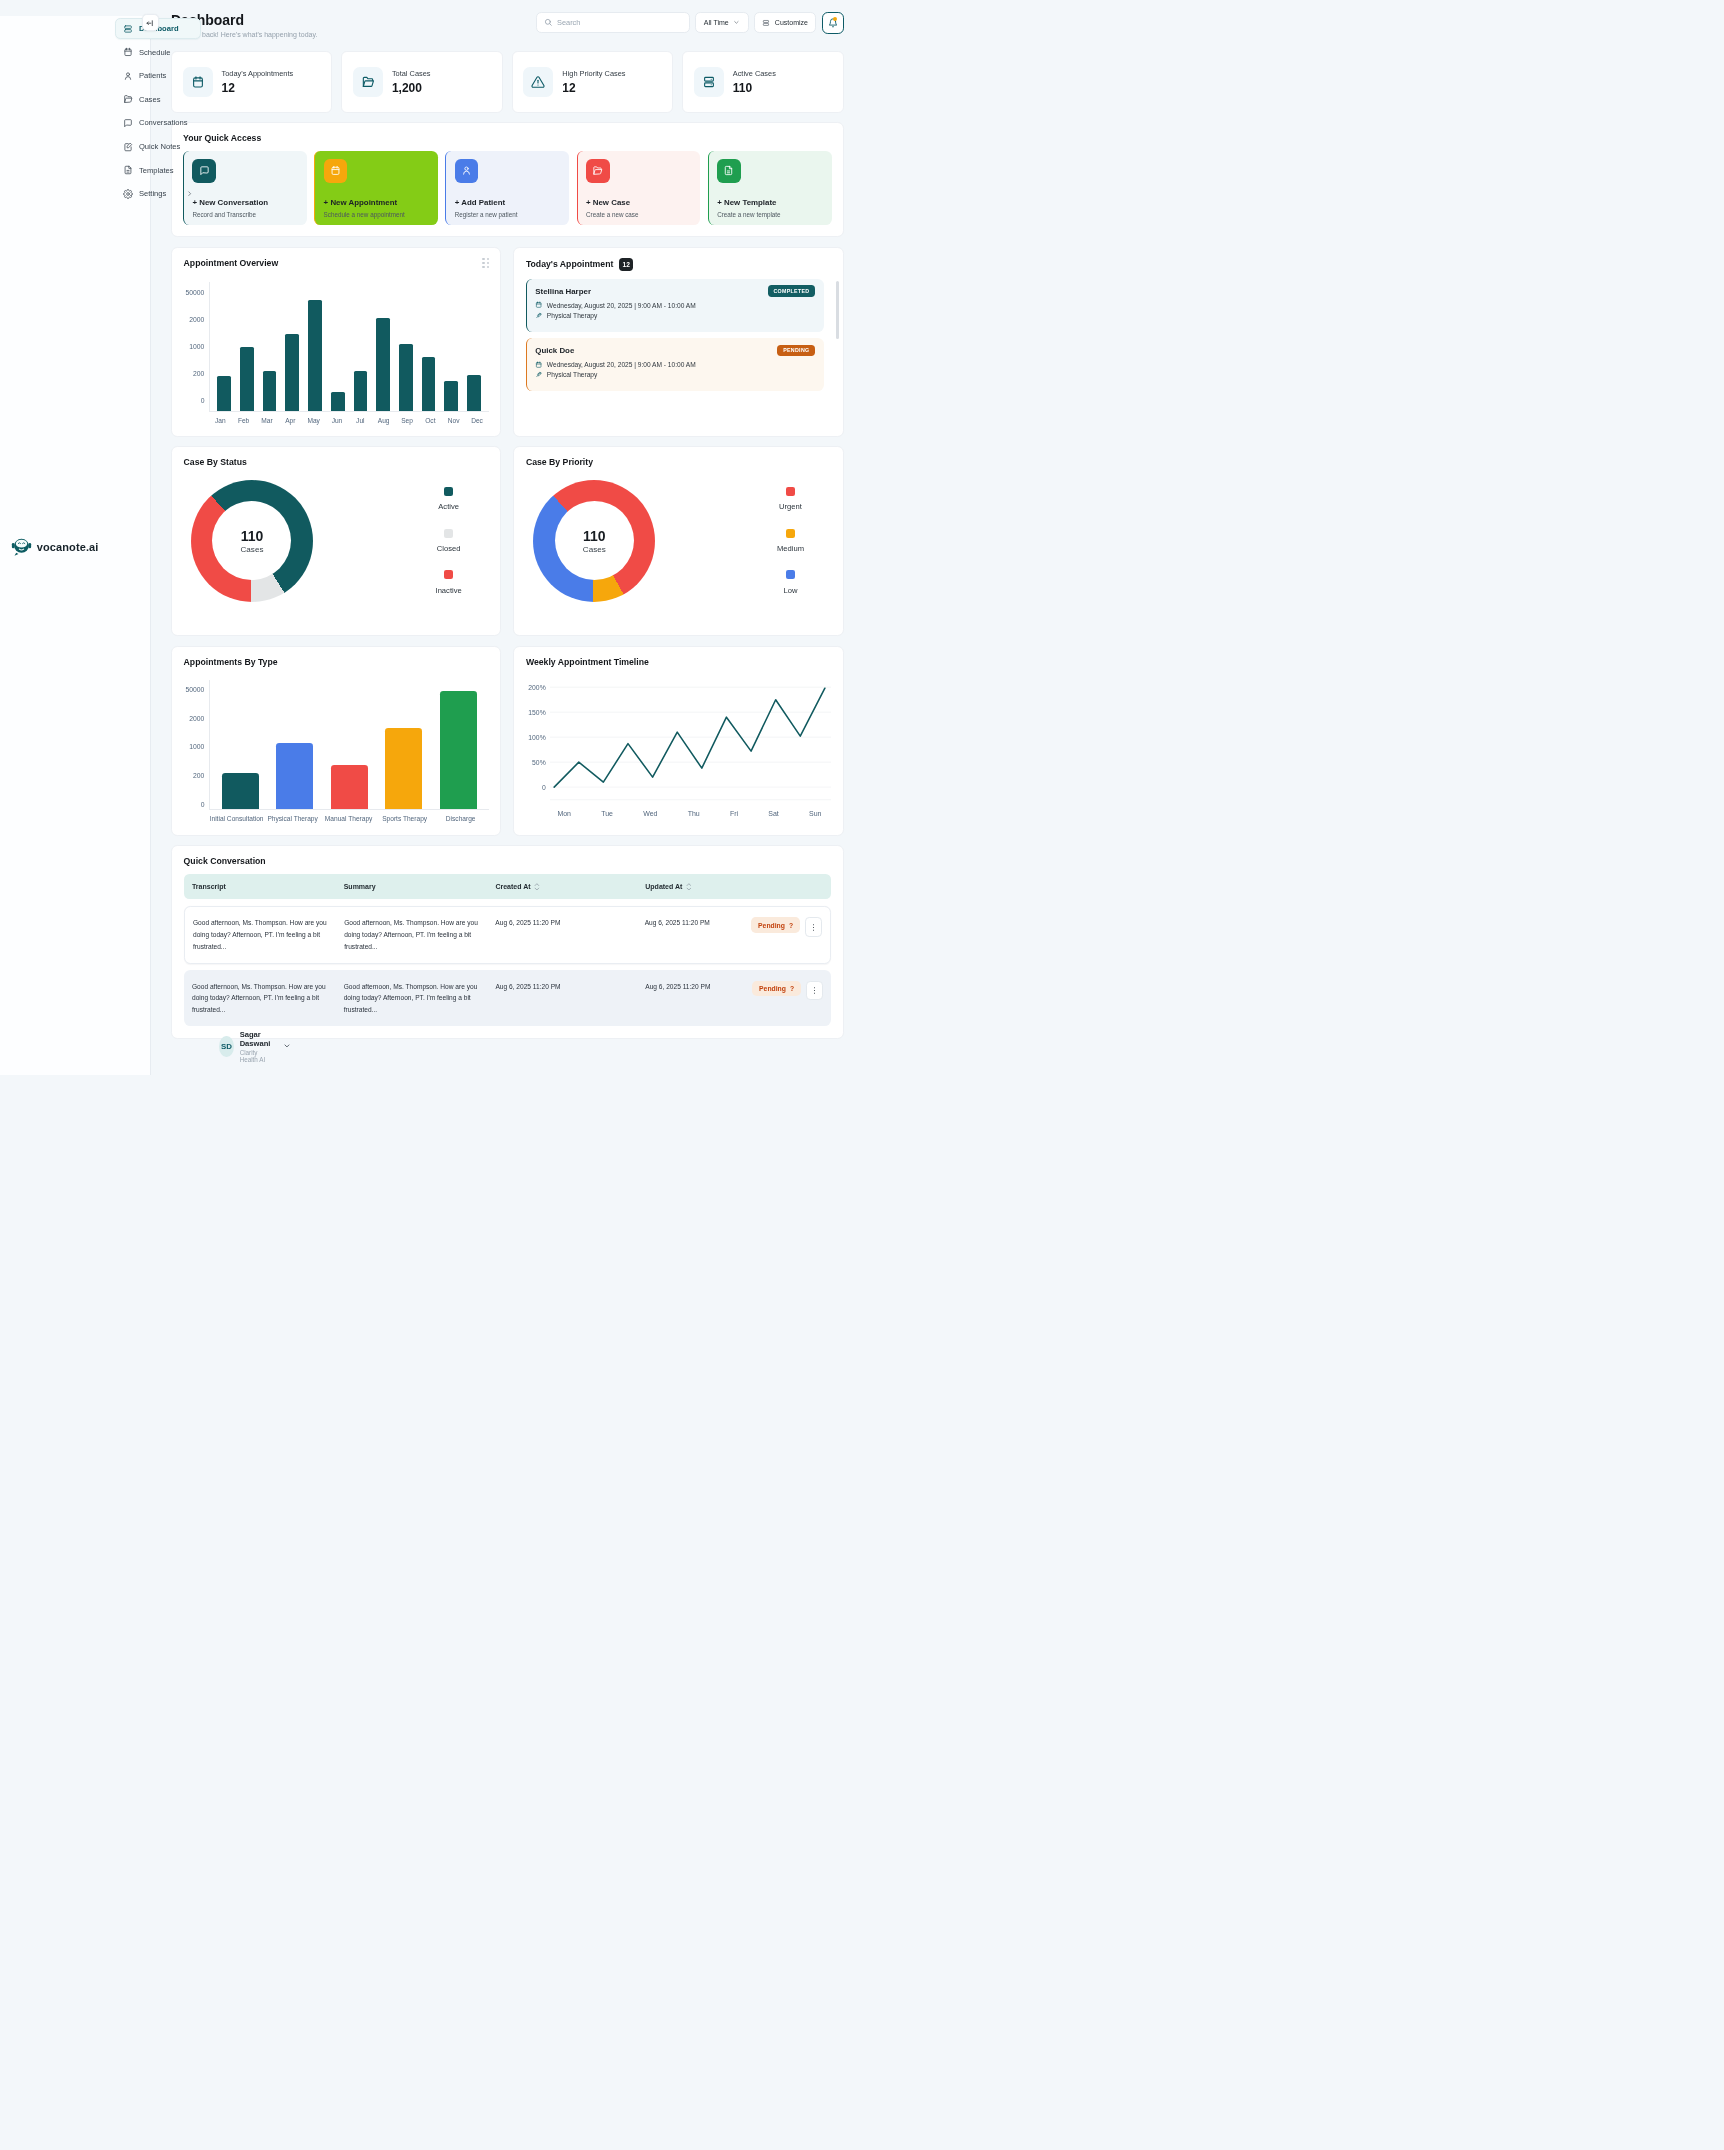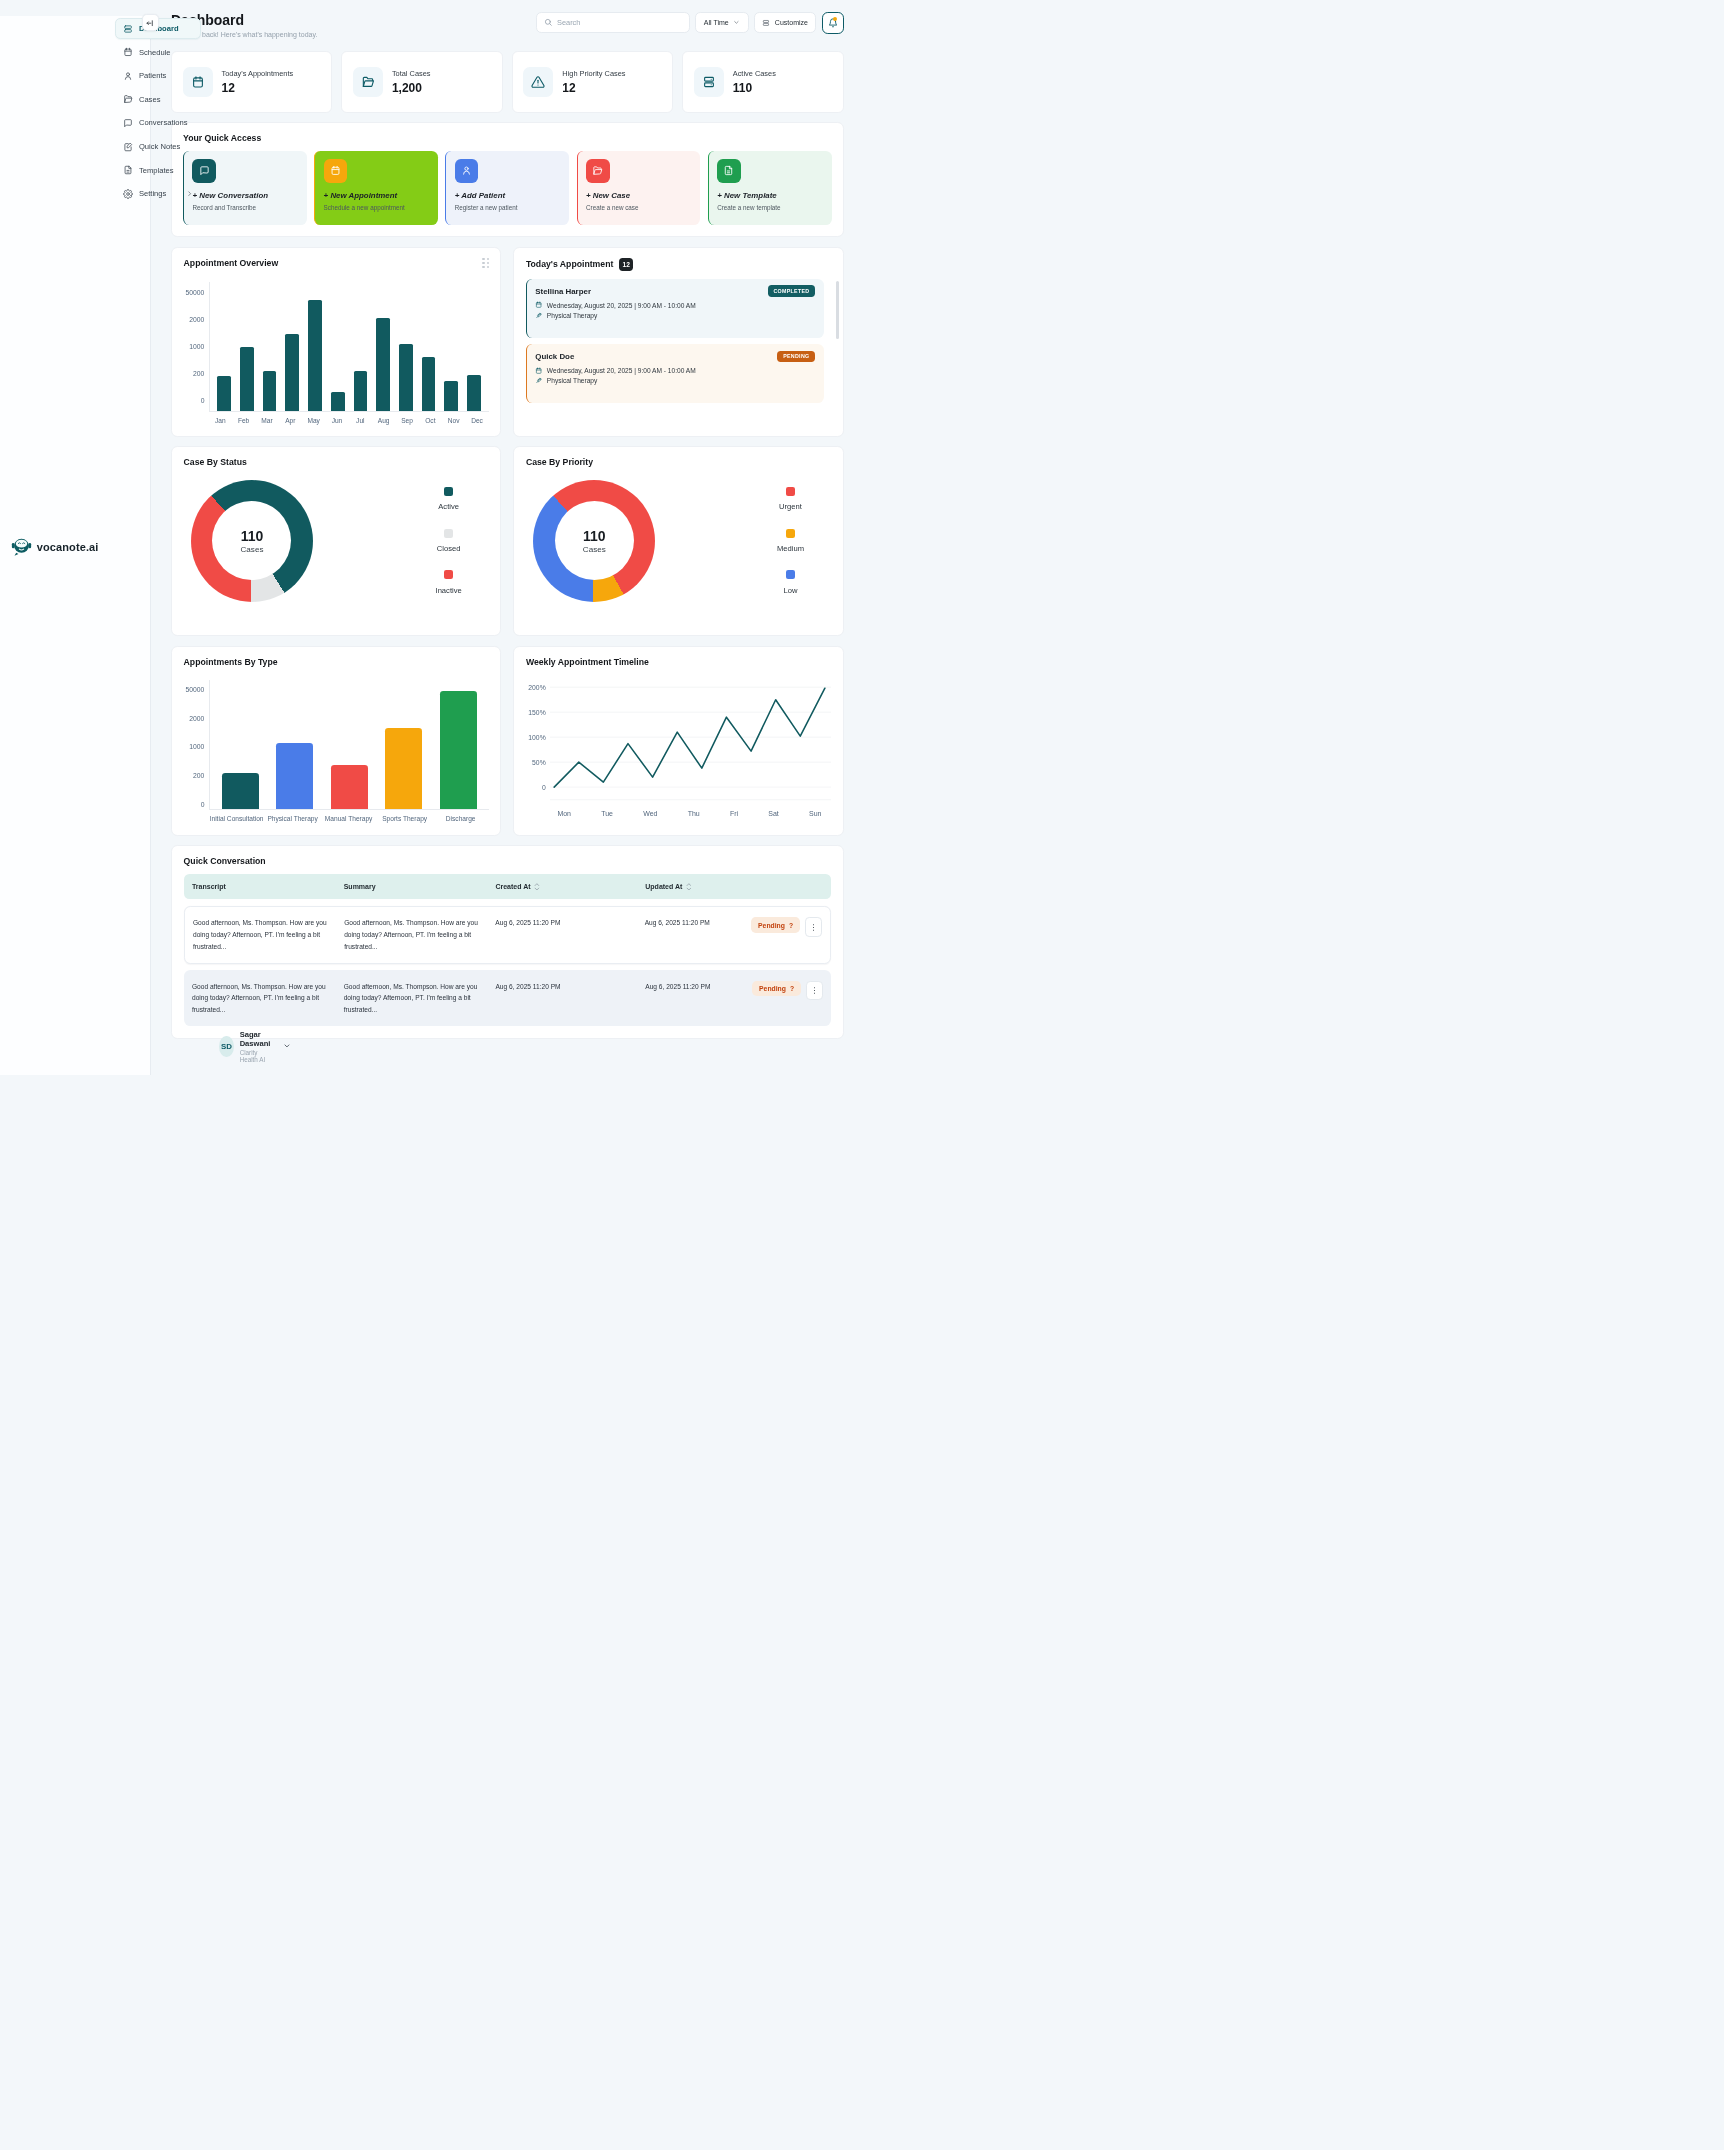--- a/index.html
+++ b/index.html
@@ -100,21 +100,21 @@
   
   .qa-card { background:#fff; border:0.5px solid #edf0f4; border-radius:6.3px;
     margin-top:9.5px; padding:10px 11px 11px; }
   .section-title { font-size:8.7px; font-weight:800; color:#14171b; }
   .qa-grid { display:grid; grid-template-columns:repeat(5,1fr); gap:7.4px; margin-top:7.9px; }
   .qa-item { border-radius:6.3px; padding:7.9px 8.4px; height:74px; cursor:pointer;
     border-left:1.3px solid; position:relative; }
   .qa-icon { width:23.6px; height:23.6px; border-radius:5.8px; display:flex; align-items:center;
     justify-content:center; color:#fff; }
   .qa-icon svg { width:11px; height:11px; }
-  .qa-title { font-size:7.9px; font-weight:800; color:#1c2127; margin-top:8px;font-style:italic; }
+  .qa-title { font-size:7.9px; font-weight:800; color:#1c2127; margin-top:15px; }
   .qa-sub { font-size:6.3px; color:#4d575f; margin-top:4.2px; }
 
   
   .row2 { display:grid; grid-template-columns:1fr 1fr; gap:12px; margin-top:9.5px; }
   .panel { background:#fff; border:0.5px solid #edf0f4; border-radius:6.3px;
     padding:10px 11.6px; height:190px; position:relative; overflow:hidden; }
   .panel-head { display:flex; align-items:center; }
   .drag-handle { margin-left:auto; display:grid; grid-template-columns:repeat(2,2.1px);
     gap:2.1px; cursor:grab; }
   .drag-handle i { width:2.1px; height:2.1px; border-radius:50%; background:#c7cdd3; }
@@ -128,21 +128,21 @@
   .bar { border-radius:2.1px 2.1px 0 0; }
   .xlabels { display:flex; justify-content:space-around; padding-left:25px; margin-top:4.7px; }
   .xlabels span { font-size:6.6px; color:#53677e; text-align:center; line-height:1.3; }
 
   
   .ta-badge { margin-left:5.8px; min-width:14px; height:13px; padding:0 3.2px; background:#1e2327;
     color:#fff; border-radius:3.7px; font-size:6.6px; font-weight:700;
     display:inline-flex; align-items:center; justify-content:center; }
   .ta-list { margin-top:7.9px; display:flex; flex-direction:column; gap:6.3px;
     height:148px; overflow:hidden; padding-right:7.4px; }
-  .ta-item { border-radius:6.3px; border-left:1.3px solid; padding:6.8px 8.4px; flex:0 0 auto; height:59px; cursor:pointer; }
+  .ta-item { border-radius:6.3px; border-left:1.3px solid; padding:6.8px 8.4px; flex:0 0 auto; height:53px; cursor:pointer; }
   .ta-row1 { display:flex; align-items:center; }
   .ta-name { font-size:7.9px; font-weight:800; color:#1b2127; }
   .ta-status { margin-left:auto; color:#fff; font-size:5.3px; font-weight:700; letter-spacing:0.3px;
     padding:2.6px 5.8px; border-radius:3.7px; }
   .ta-meta { display:flex; align-items:center; gap:4.2px; margin-top:4.7px; font-size:6.6px; color:#2e363d; }
   .ta-meta svg { width:7.4px; height:7.4px; color:#0d5b66; flex:0 0 auto; }
   .ta-scroll { position:absolute; right:3.7px; top:33px; width:3.2px; height:58px;
     background:#d9dde2; border-radius:1.6px; cursor:pointer; }
 
   

